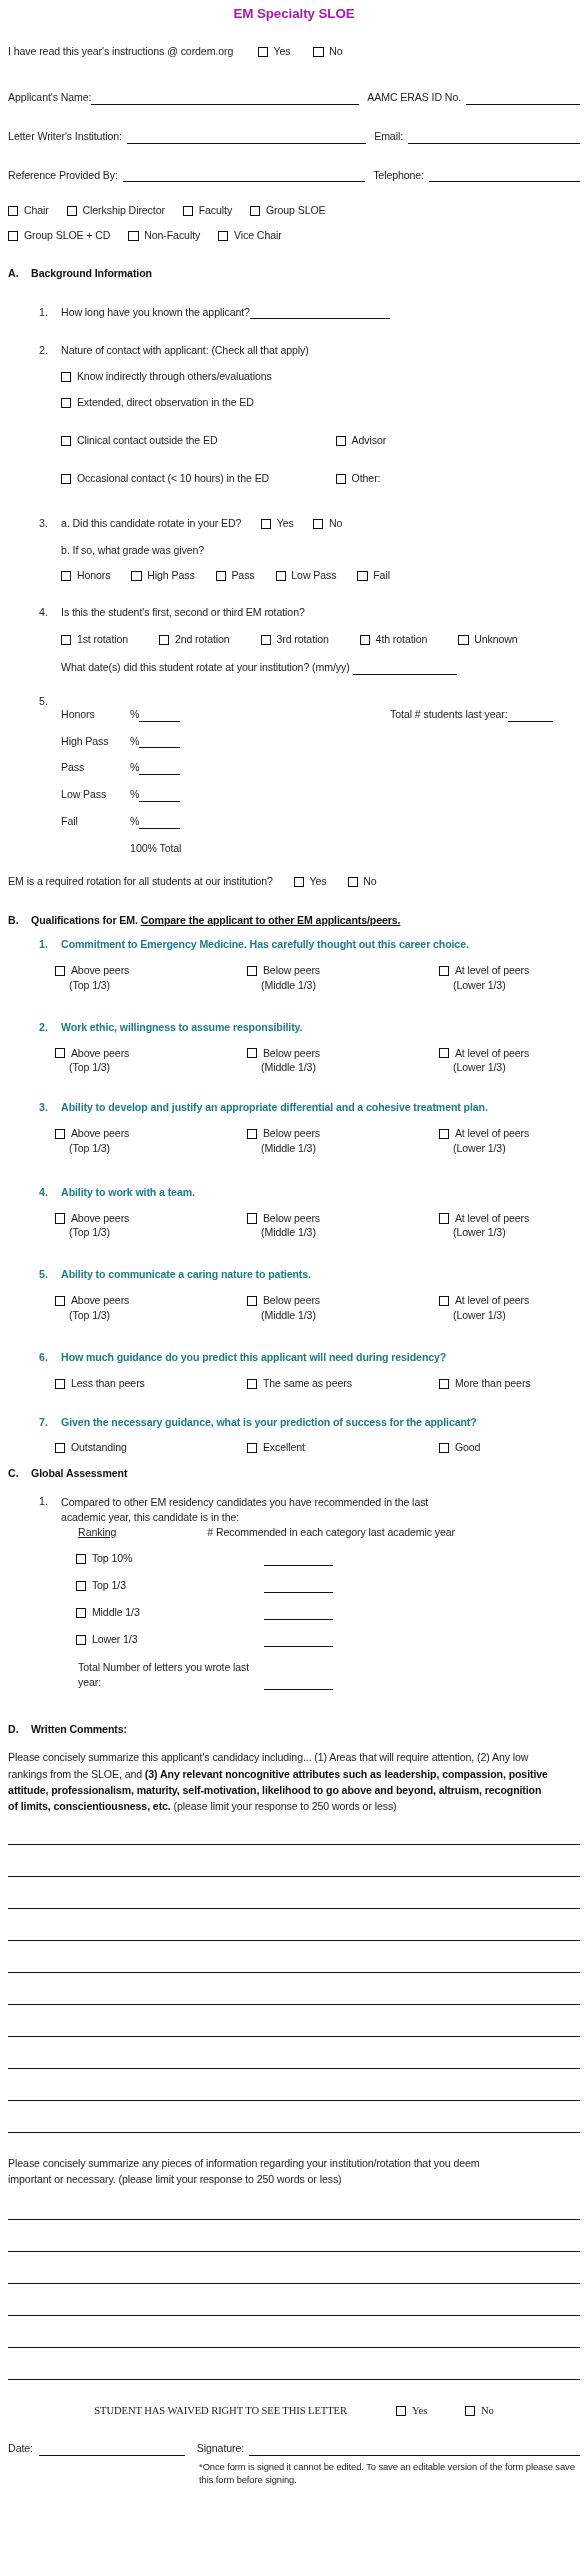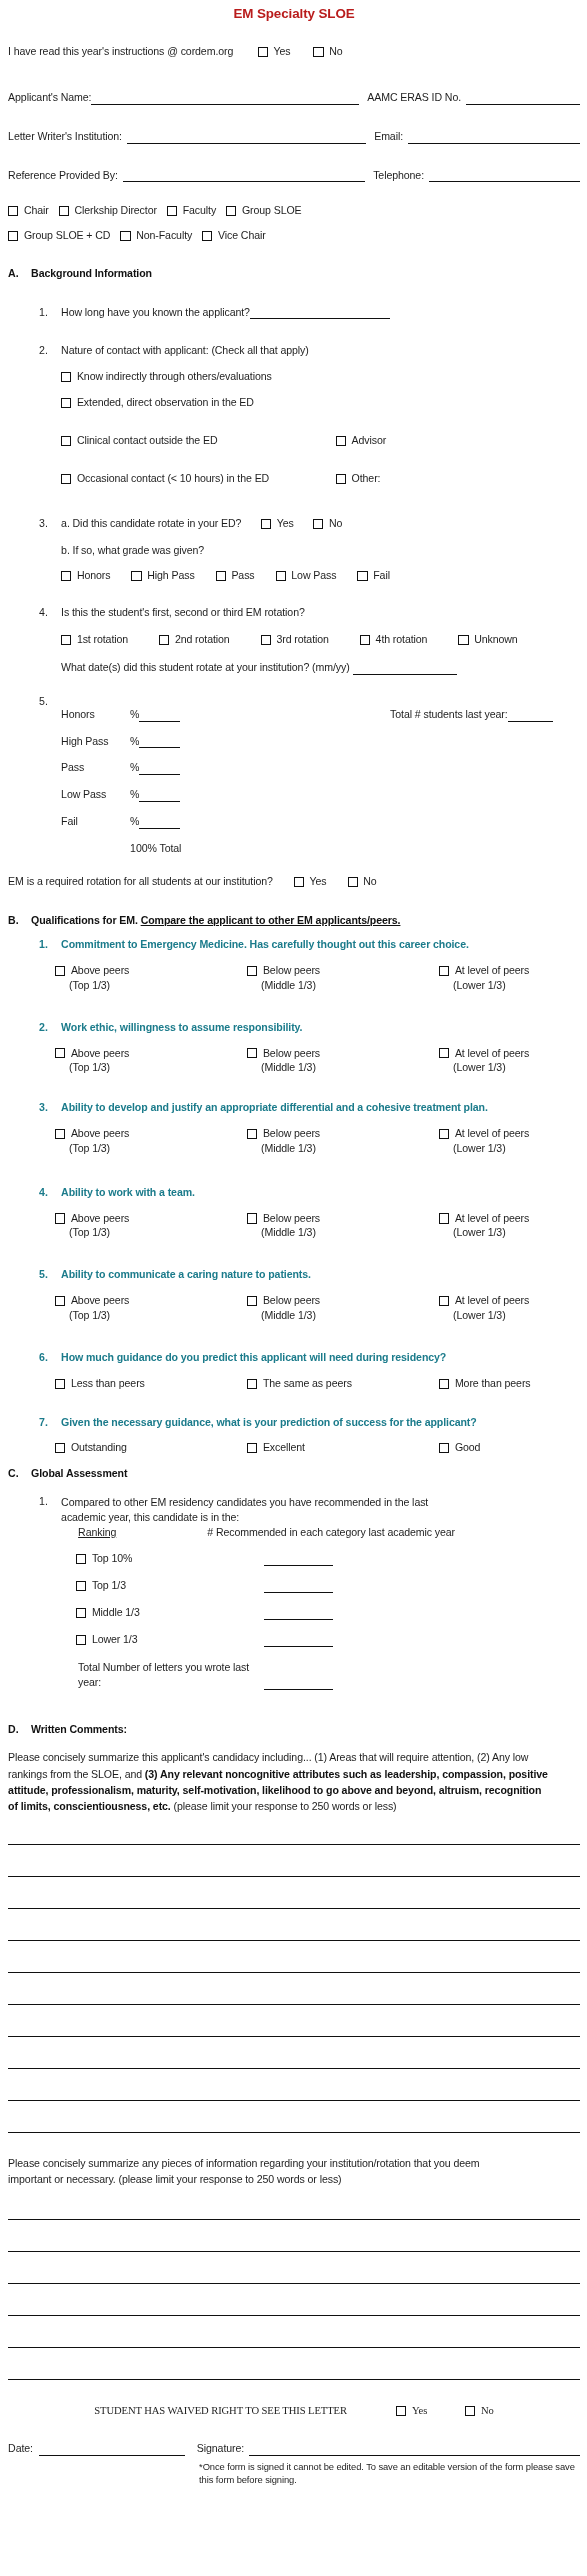--- a/index.html
+++ b/index.html
@@ -2,35 +2,35 @@
 <html style="font-size:13px"><head>
 <meta charset="utf-8">
 <style>
   html,body{margin:0;padding:0;background:#ffffff;}
   body{
     width:588px;height:2576px;overflow:hidden;
     font-family:"Liberation Sans","DejaVu Sans",sans-serif;
     font-size:10.6px;line-height:1.3;color:#1e1e1e;letter-spacing:-0.1px;
   }
   .page{padding:4.9px 8.1px 0 8.1px;position:relative;}
-  h1.title{font-size:13.4px;font-weight:bold;text-align:center;margin:0;color:#b91c1c;}
+  h1.title{font-size:13.4px;font-weight:bold;text-align:center;margin:0;color:#a21caf;}
   .frow{display:flex;align-items:flex-end;}
   .blank{border-bottom:1.1px solid #111;height:11.4px;display:inline-block;flex:none;}
   .grow{flex:1;}
   .cb{display:inline-block;width:8.1px;height:8.1px;border:1.4px solid #111;flex:none;background:#fff;}
   .optline{display:flex;align-items:center;gap:5.7px;}
   .r-instr{margin-top:23px;display:flex;align-items:center;}
   .r-instr .lbl{margin-right:24.4px;}
   .r-applicant{margin-top:32px;}
   .r-institution{margin-top:25px;}
   .r-reference{margin-top:25px;}
   .mid-gap{margin-left:8.1px;margin-right:4.9px;}
   .pos-block{margin-top:22px;display:flex;}
   .pos-label{width:193px;flex:none;}
-  .pos-opts .optrow{display:flex;align-items:center;gap:10px;}
+  .pos-opts .optrow{display:flex;align-items:center;gap:18px;}
   .pos-opts .optrow + .optrow{margin-top:10.6px;}
   .sec-head{display:flex;font-weight:bold;color:#111;}
   .sec-head .letter{width:23px;flex:none;}
   .item{display:flex;}
   .item .num{width:22px;flex:none;margin-left:31px;}
   .item .body{flex:1;}
   .teal, .teal .num{color:#1b7b8b;font-weight:bold;}
   .opt-stack .optline{margin-top:12.2px;}
   .two-col{display:flex;align-items:center;}
   .two-col .left{width:269px;flex:none;}

